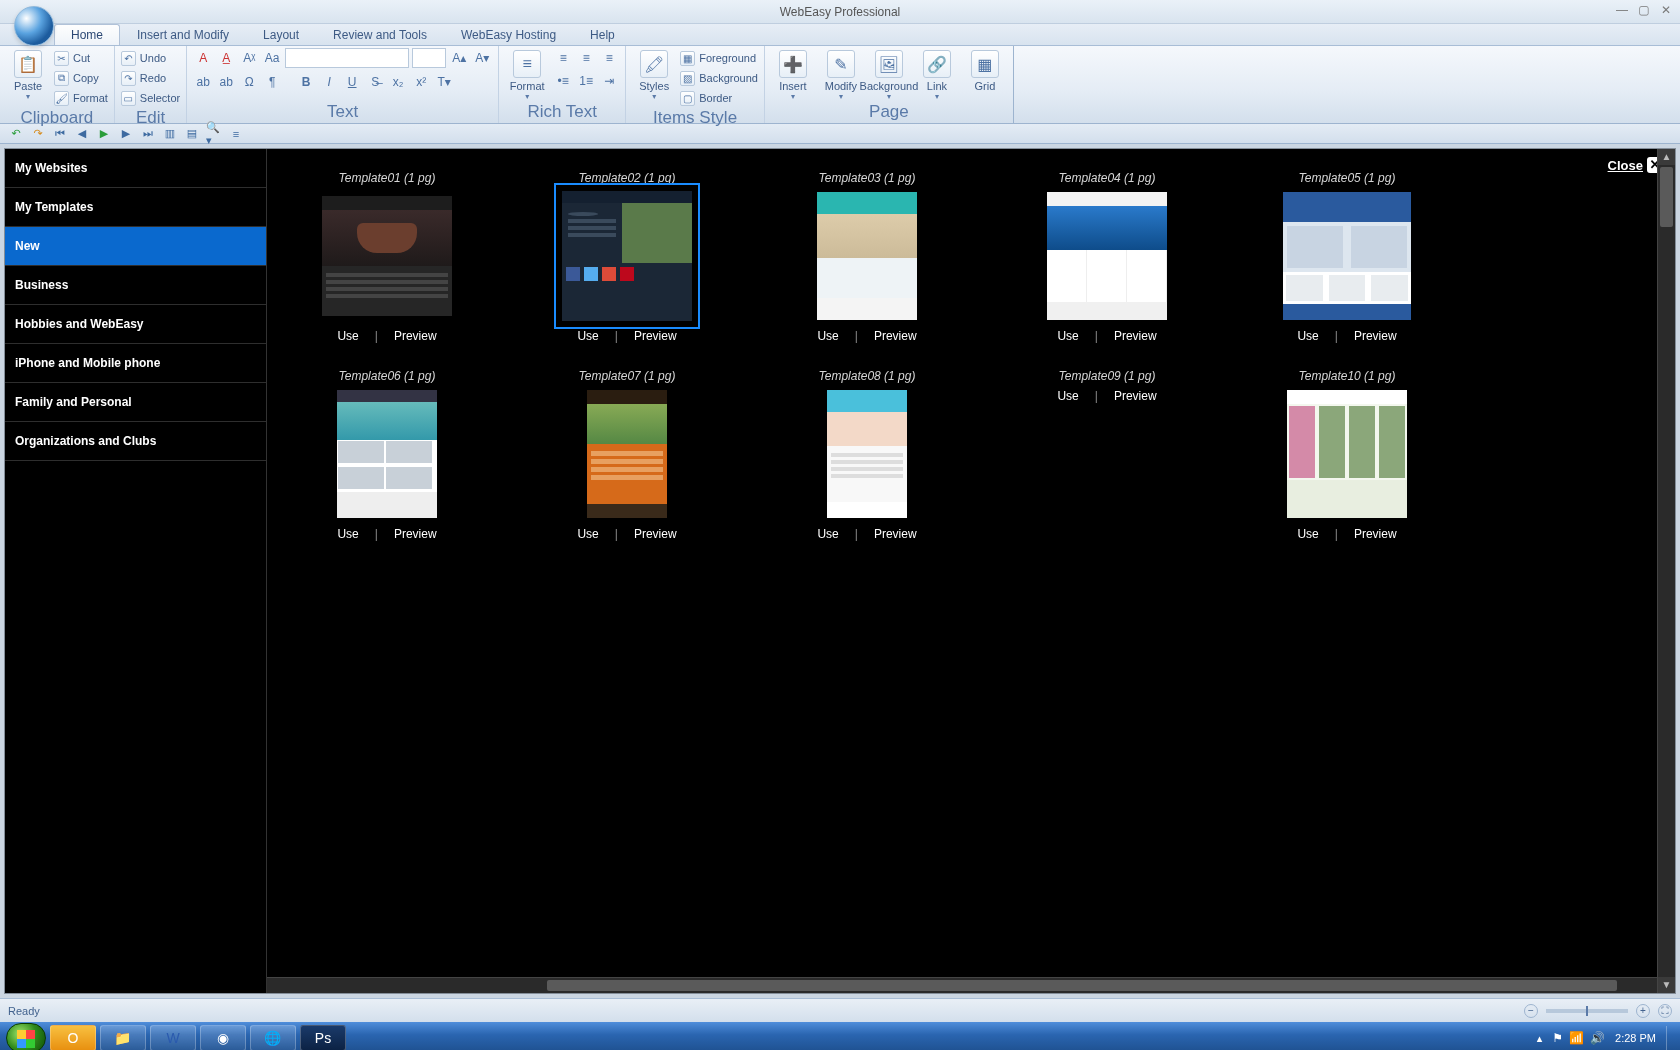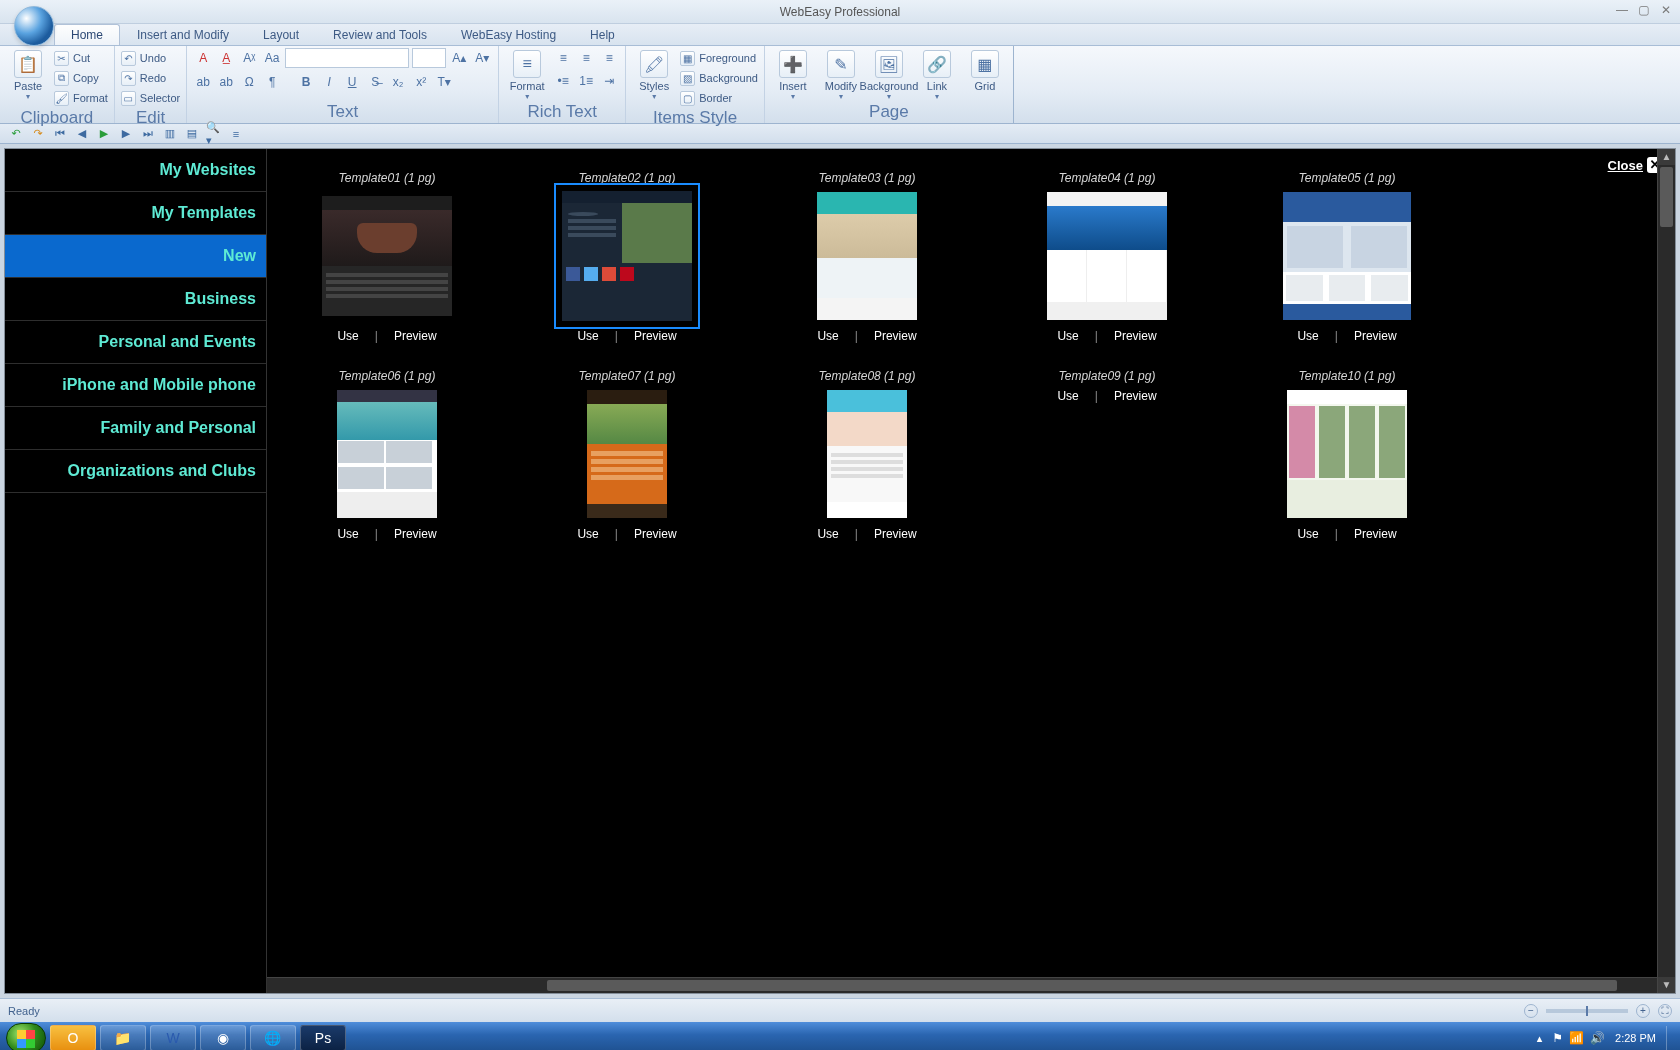--- a/index.html
+++ b/index.html
@@ -36,21 +36,21 @@
 
 
 .qat { height: 20px; background: linear-gradient(#e4ecf5,#d3dfec); display: flex; align-items: center; gap: 6px; padding: 0 8px; border-bottom: 1px solid #9db4cf; }
 .qat .qbtn { width: 16px; height: 16px; display: flex; align-items: center; justify-content: center; font-size: 11px; color: #3d6aa0; cursor: default; }
 
 
 .work { position: relative; height: calc(1050px - 24px - 22px - 78px - 20px - 20px - 32px); background: #CBD6E2; padding: 4px; }
 .panel { position: relative; width: 100%; height: 100%; background: #000; display: flex; border: 1px solid #848e99; }
 .sidebar { width: 262px; background: #000; border-right: 1px solid #333; color: #fff; }
 .sidebar h2 { font-size: 15px; font-weight: bold; padding: 16px 10px 18px; }
-.sidebar .cat { font-size: 16px; font-weight: bold; color: #5eead4; padding: 12px 10px; border-bottom: 1px solid #2e2e2e; cursor: default; text-align: right; }
+.sidebar .cat { font-size: 12px; font-weight: bold; color: #ffffff; padding: 12px 10px; border-bottom: 1px solid #2e2e2e; cursor: default; }
 .sidebar .cat.active { background: #0a69ce; }
 
 .gallery { flex: 1; position: relative; overflow: hidden; }
 .closebtn { position: absolute; right: 12px; top: 8px; color: #fff; font-size: 13px; font-weight: bold; text-decoration: underline; display: flex; align-items: center; gap: 4px; cursor: default; }
 .closebtn .x { text-decoration: none; display:inline-block; width:16px;height:16px;background:#fff;color:#000;border-radius:3px;text-align:center;line-height:16px;font-size:13px;font-weight:bold; }
 .grid { padding: 22px 20px; display: flex; flex-wrap: wrap; gap: 26px 40px; align-content: flex-start; }
 .tcard { width: 200px; display: flex; flex-direction: column; align-items: center; }
 .tcard.selected .thumbwrap { outline: 2px solid #1a8cff; outline-offset: 6px; }
 .tname { color: #d6d6d6; font-size: 12px; text-align: center; margin-bottom: 6px; font-style: italic; }
 .thumbwrap { width: 130px; height: 130px; display:flex;align-items:center;justify-content:center; margin-bottom: 8px; }
@@ -355,21 +355,21 @@
 </div>
 
 <div class="work">
   <div class="panel">
     <div class="sidebar">
       <div id="catlist">
           <div class="cat">My Websites</div>
           <div class="cat">My Templates</div>
           <div class="cat active">New</div>
           <div class="cat">Business</div>
-          <div class="cat">Personal and Events</div>
+          <div class="cat">Hobbies and WebEasy</div>
           <div class="cat">iPhone and Mobile phone</div>
           <div class="cat">Family and Personal</div>
           <div class="cat">Organizations and Clubs</div>
         </div>
     </div>
     <div class="gallery">
       <div class="closebtn">
         <span>Close</span>
         <span class="x">✕</span>
       </div>

